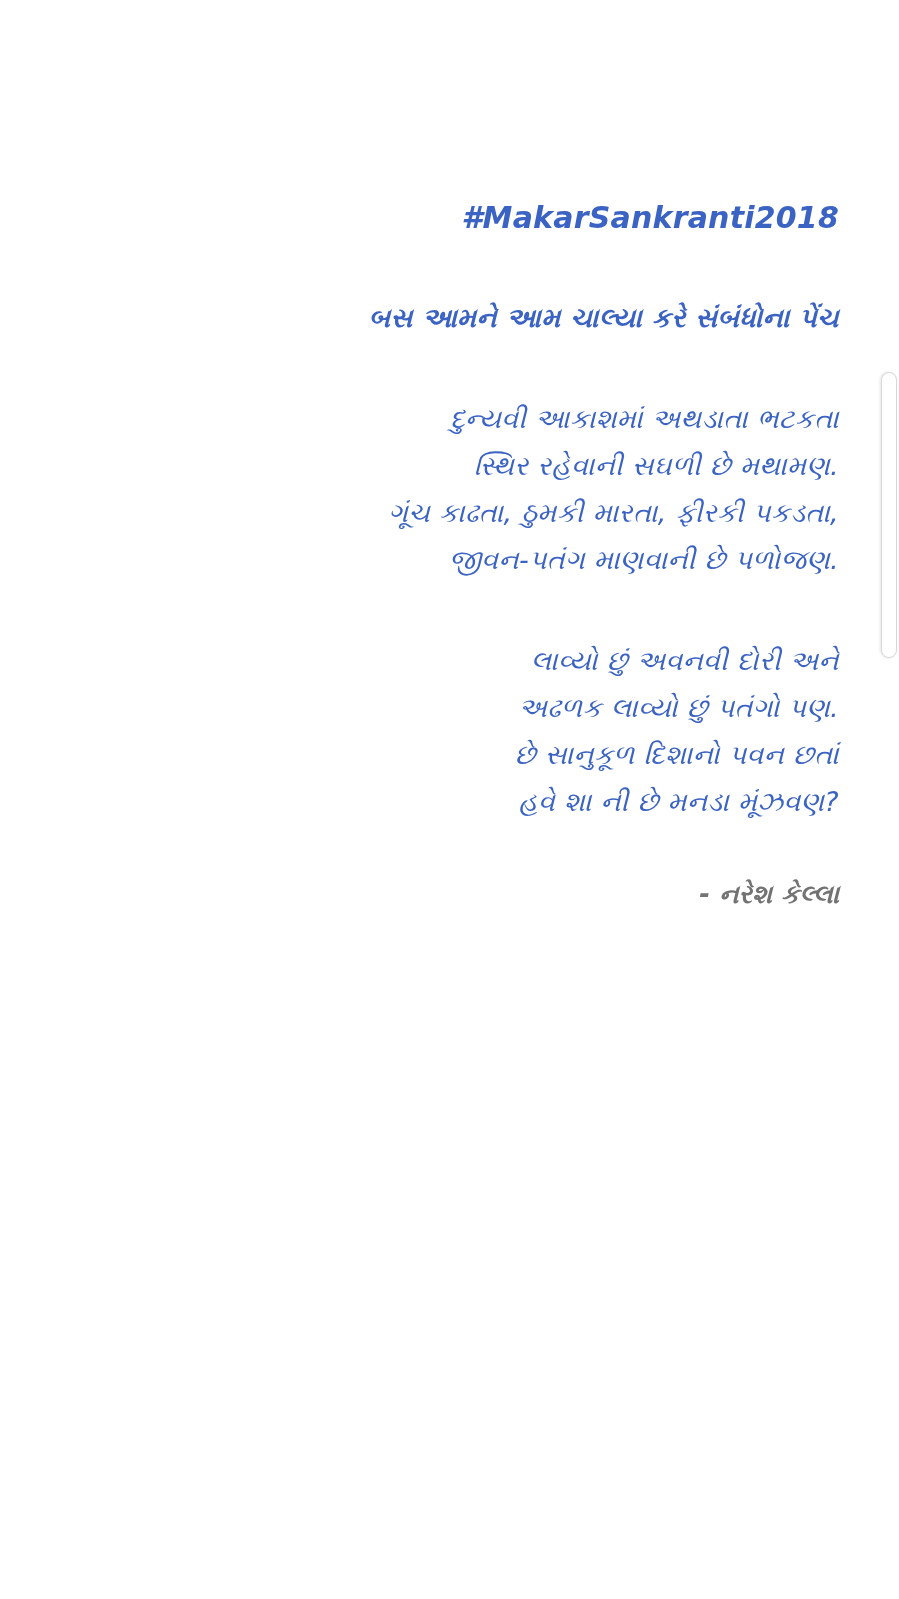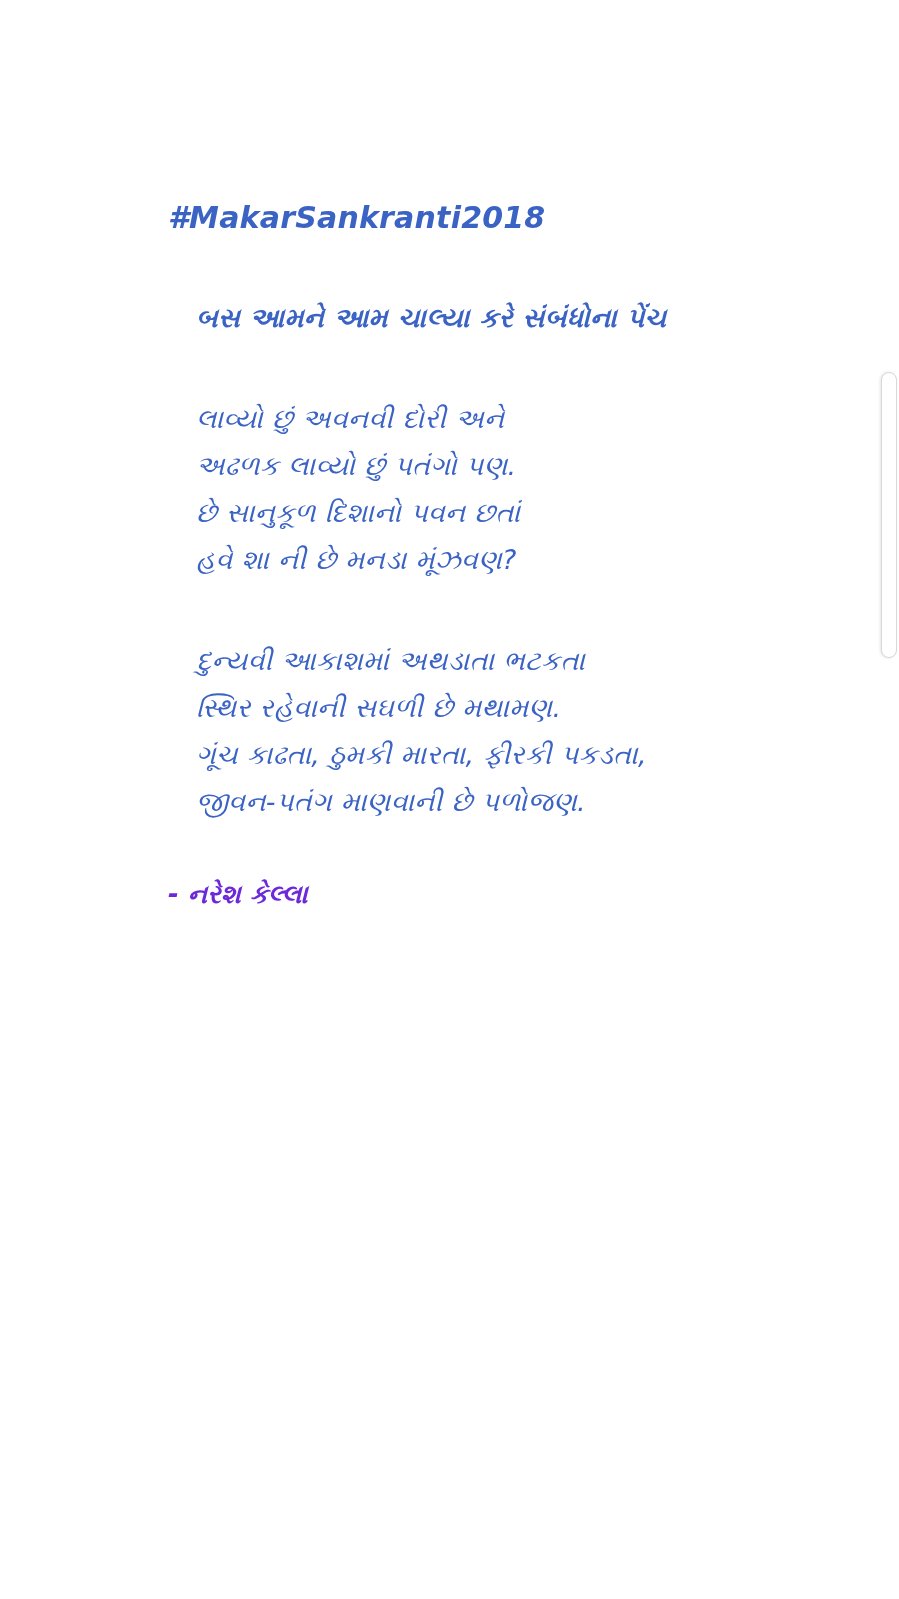--- a/index.html
+++ b/index.html
@@ -13,20 +13,21 @@
     font-family: "DejaVu Sans", sans-serif;
     overflow: hidden;
     position: relative;
   }
 
   .page {
     position: relative;
     width: 899px;
     height: 1367px;
     box-sizing: border-box;
+    text-align: right;
   }
 
   .content {
     position: absolute;
     left: 168px;
     top: 200px;
     right: 60px;
   }
 
   .hashtag {
@@ -54,21 +55,21 @@
     letter-spacing: 0.3px;
     white-space: pre-wrap;
     margin-left: 28px;
   }
 
   .stanza.first .line {
     font-weight: bold;
   }
 
   .author {
-    color: #6d28d9;
+    color: #737373;
     font-family: "DejaVu Sans", sans-serif;
     font-style: italic;
     font-weight: bold;
     font-size: 26px;
     margin-top: 19px;
   }
 
   
   .scrollbar-track {
     position: absolute;
@@ -97,31 +98,31 @@
 
   <div class="content">
 
     <div class="hashtag">#MakarSankranti2018</div>
 
     <div class="stanza first">
       <div class="line">બસ આમને આમ ચાલ્યા કરે સંબંધોના પેંચ</div>
     </div>
 
     <div class="stanza">
+      <div class="line">દુન્યવી આકાશમાં અથડાતા ભટકતા</div>
+      <div class="line">સ્થિર રહેવાની સઘળી છે મથામણ.</div>
+      <div class="line">ગૂંચ કાઢતા, ઠુમકી મારતા, ફીરકી પકડતા,</div>
+      <div class="line">જીવન-પતંગ માણવાની છે પળોજણ.</div>
+    </div>
+
+    <div class="stanza">
       <div class="line">લાવ્યો છું અવનવી દોરી અને</div>
       <div class="line">અઢળક લાવ્યો છું પતંગો પણ.</div>
       <div class="line">છે સાનુકૂળ દિશાનો પવન છતાં</div>
       <div class="line">હવે શા ની છે મનડા મૂંઝવણ?</div>
-    </div>
-
-    <div class="stanza">
-      <div class="line">દુન્યવી આકાશમાં અથડાતા ભટકતા</div>
-      <div class="line">સ્થિર રહેવાની સઘળી છે મથામણ.</div>
-      <div class="line">ગૂંચ કાઢતા, ઠુમકી મારતા, ફીરકી પકડતા,</div>
-      <div class="line">જીવન-પતંગ માણવાની છે પળોજણ.</div>
     </div>
 
 
     <div class="author">- નરેશ કેલ્લા</div>
 
   </div>
 
   <div class="scrollbar-track">
     <div class="scrollbar-thumb"></div>
   </div>

